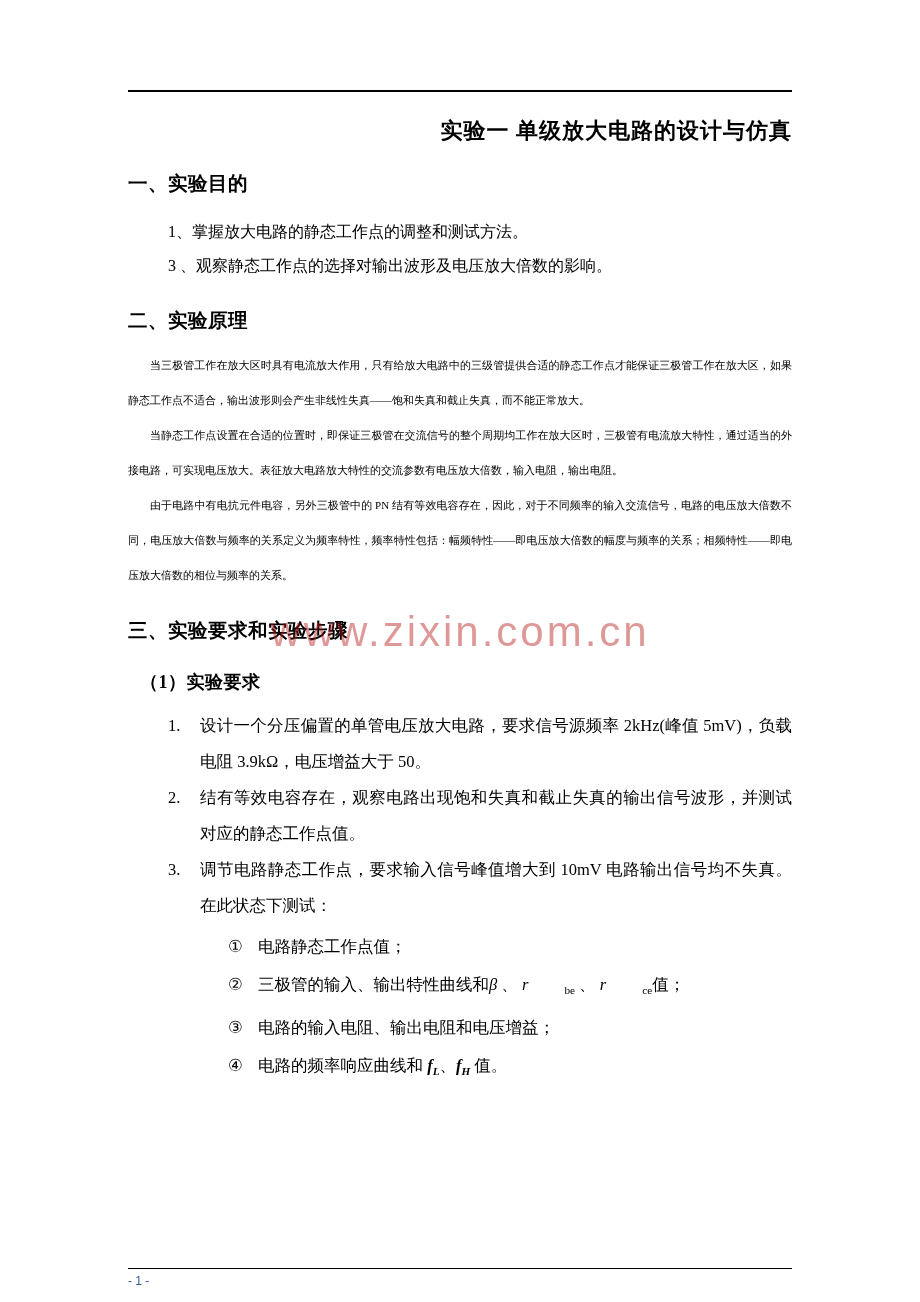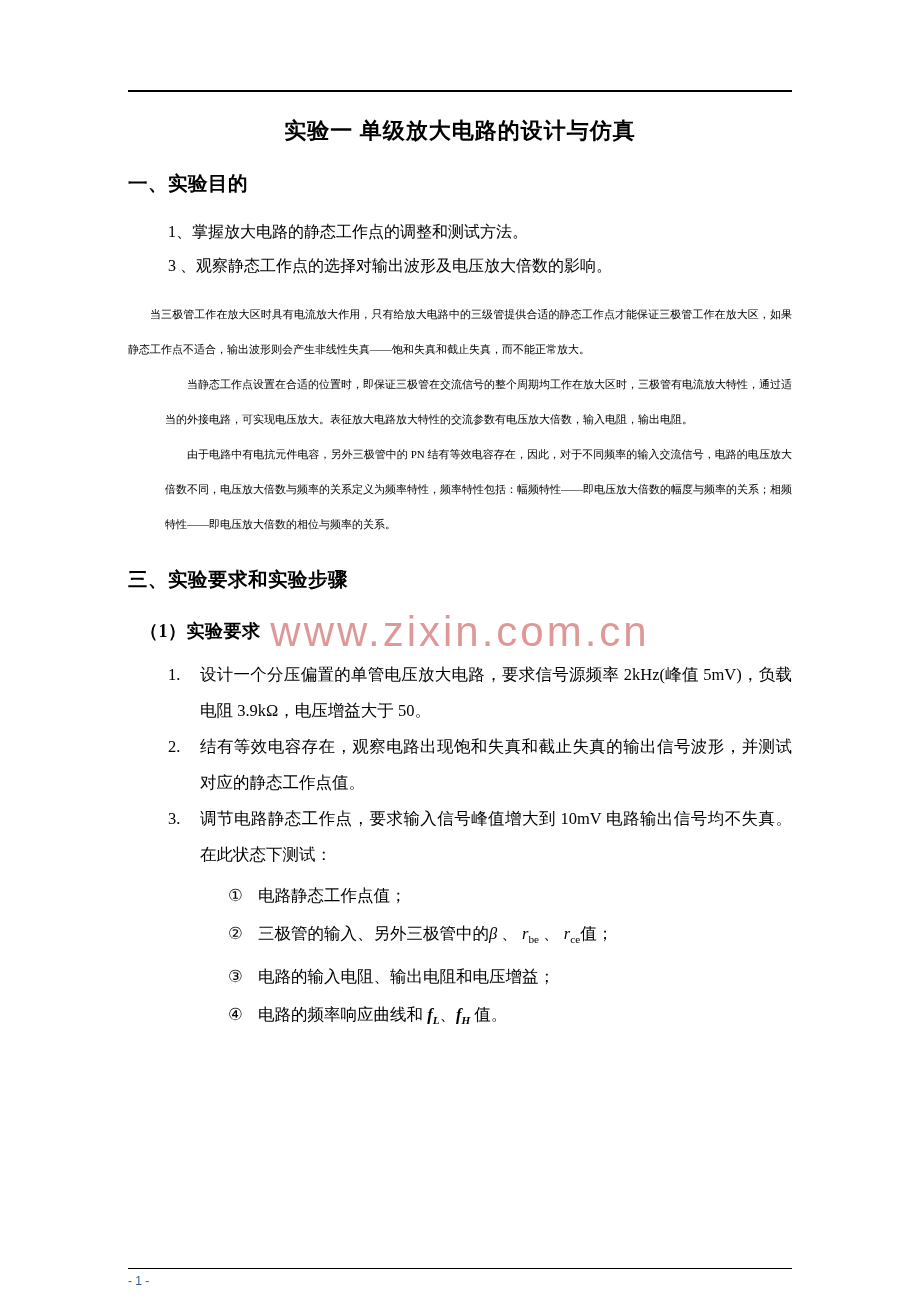--- a/index.html
+++ b/index.html
@@ -21,21 +21,21 @@
   }
   .top-rule {
     position: absolute;
     top: 90px;
     left: 128px;
     width: 664px;
     border-top: 2px solid #000000;
   }
   .doc-title {
     padding-top: 116px;
-    text-align: center;
+    text-align: right;
     font-size: 22px;
     font-weight: bold;
     letter-spacing: 1px;
   }
   .sec-heading {
     font-size: 19.5px;
     font-weight: bold;
     margin-top: 24px;
     letter-spacing: 0.5px;
   }
@@ -44,21 +44,21 @@
     font-size: 16px;
     line-height: 34px;
   }
   .body-para {
     margin-top: 14px;
     font-size: 11px;
     line-height: 35px;
     text-align: justify;
     text-indent: 2em;
   }
-  .body-para + .body-para { margin-top: 0; margin-left: 37px; }
+  .body-para + .body-para { margin-top: 0; }
   .sub-heading {
     font-size: 18px;
     font-weight: bold;
     margin-top: 26px;
     padding-left: 12px;
     letter-spacing: 0.5px;
   }
   .req-list { margin-top: 14px; padding-left: 40px; }
   .req-item {
     display: flex;
@@ -84,20 +84,21 @@
   .sub-marker {
     width: 30px;
     flex-shrink: 0;
   }
   .sub-text { flex: 1; }
   .it { font-style: italic; }
   .bold-it { font-style: italic; font-weight: bold; }
   .subscr {
     font-size: 0.68em;
     vertical-align: sub;
+    margin-left: 36px;
   }
   .subscr-it {
     font-size: 0.68em;
     vertical-align: sub;
     font-style: italic;
     font-weight: bold;
   }
   .watermark {
     position: absolute;
     top: 608px;
@@ -135,20 +136,21 @@
   <div class="top-rule"></div>
 
   <h1 class="doc-title">实验一 单级放大电路的设计与仿真</h1>
 
   <h2 class="sec-heading">一、实验目的</h2>
   <div class="purpose-list">
     <p class="purpose-item">1、掌握放大电路的静态工作点的调整和测试方法。</p>
     <p class="purpose-item">3 、观察静态工作点的选择对输出波形及电压放大倍数的影响。</p>
   </div>
 
+  <h2 class="sec-heading">二、实验原理</h2>
   <p class="body-para">当三极管工作在放大区时具有电流放大作用，只有给放大电路中的三级管提供合适的静态工作点才能保证三极管工作在放大区，如果静态工作点不适合，输出波形则会产生非线性失真——饱和失真和截止失真，而不能正常放大。</p>
   <p class="body-para">当静态工作点设置在合适的位置时，即保证三极管在交流信号的整个周期均工作在放大区时，三极管有电流放大特性，通过适当的外接电路，可实现电压放大。表征放大电路放大特性的交流参数有电压放大倍数，输入电阻，输出电阻。</p>
   <p class="body-para">由于电路中有电抗元件电容，另外三极管中的 PN 结有等效电容存在，因此，对于不同频率的输入交流信号，电路的电压放大倍数不同，电压放大倍数与频率的关系定义为频率特性，频率特性包括：幅频特性——即电压放大倍数的幅度与频率的关系；相频特性——即电压放大倍数的相位与频率的关系。</p>
 
   <h2 class="sec-heading">三、实验要求和实验步骤</h2>
   <h3 class="sub-heading">（1）实验要求</h3>
 
   <div class="req-list">
     <div class="req-item">
       <span class="req-num">1.</span>
@@ -166,21 +168,21 @@
 
   <div class="sub-list">
 
     <div class="sub-item">
       <span class="sub-marker">①</span>
       <span class="sub-text"><span>电路静态工作点值；</span></span>
     </div>
 
     <div class="sub-item">
       <span class="sub-marker">②</span>
-      <span class="sub-text"><span>三极管的输入、另外三极管中的</span><span class="it">β</span><span> 、 </span><span class="it">r</span><span class="subscr">be</span><span> 、 </span><span class="it">r</span><span class="subscr">ce</span><span>值；</span></span>
+      <span class="sub-text"><span>三极管的输入、输出特性曲线和</span><span class="it">β</span><span> 、 </span><span class="it">r</span><span class="subscr">be</span><span> 、 </span><span class="it">r</span><span class="subscr">ce</span><span>值；</span></span>
     </div>
 
     <div class="sub-item">
       <span class="sub-marker">③</span>
       <span class="sub-text"><span>电路的输入电阻、输出电阻和电压增益；</span></span>
     </div>
 
     <div class="sub-item">
       <span class="sub-marker">④</span>
       <span class="sub-text"><span>电路的频率响应曲线和 </span><span class="bold-it">f</span><span class="subscr-it">L</span><span>、</span><span class="bold-it">f</span><span class="subscr-it">H</span><span> 值。</span></span>

